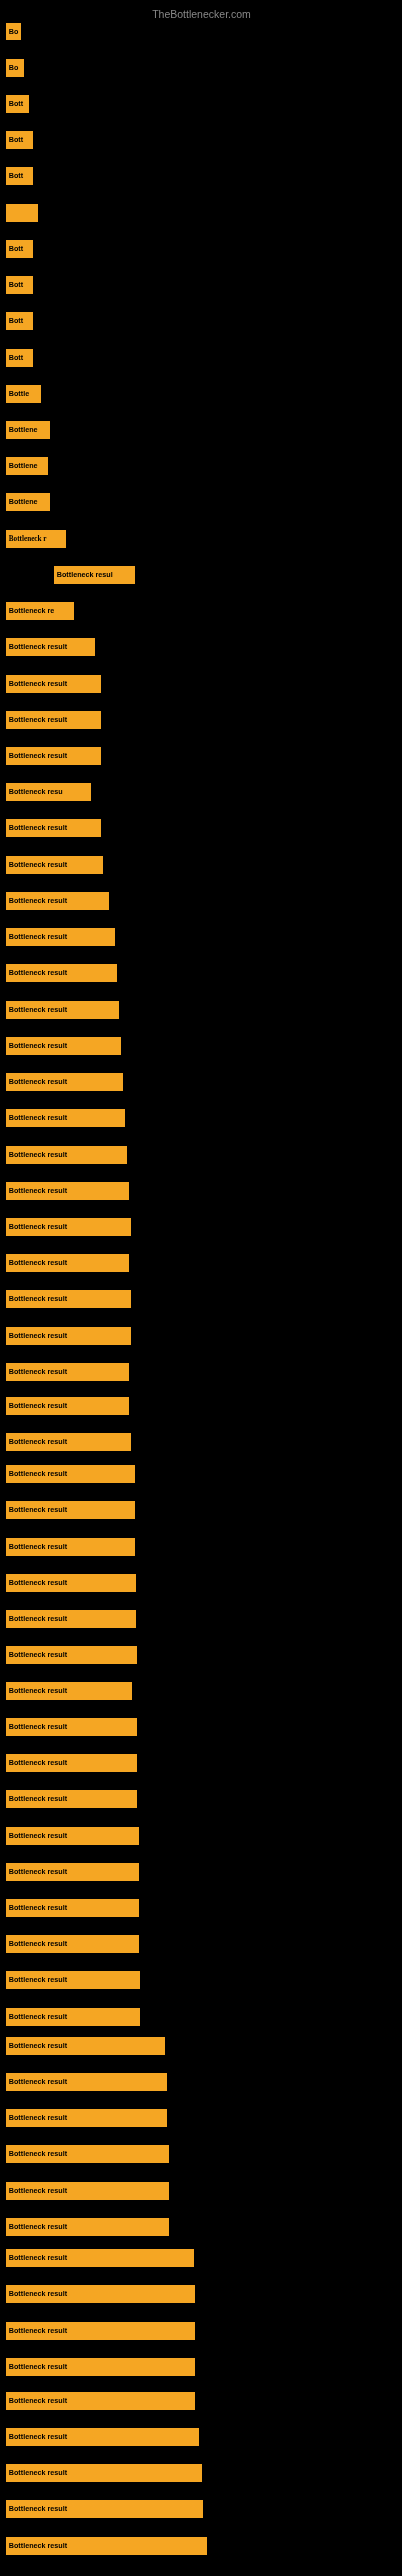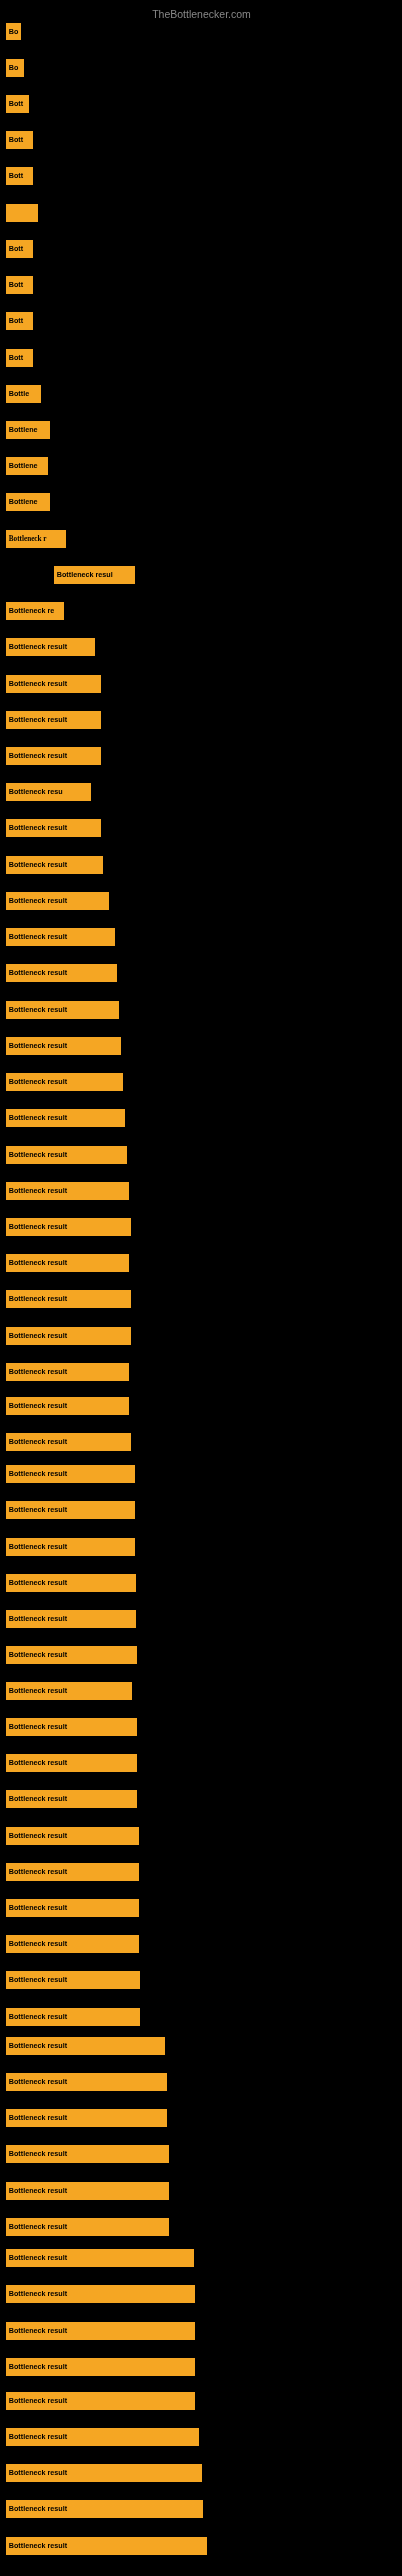--- a/index.html
+++ b/index.html
@@ -125,21 +125,21 @@
       <div class="bar" style="width: 60px; font-family: Liberation Serif, serif;">
         <span class="bar-label">Bottleneck r</span>
       </div>
     </div>
     <div class="bar-container" style="top: 566px; padding-left: 48px;">
       <div class="bar" style="width: 81px;">
         <span class="bar-label">Bottleneck resul</span>
       </div>
     </div>
     <div class="bar-container" style="top: 602px;">
-      <div class="bar" style="width: 58px;">
+      <div class="bar" style="width: 68px;">
         <span class="bar-label">Bottleneck re</span>
       </div>
     </div>
     <div class="bar-container" style="top: 638px;">
       <div class="bar" style="width: 89px;">
         <span class="bar-label">Bottleneck result</span>
       </div>
     </div>
     <div class="bar-container" style="top: 675px;">
       <div class="bar" style="width: 95px;">

